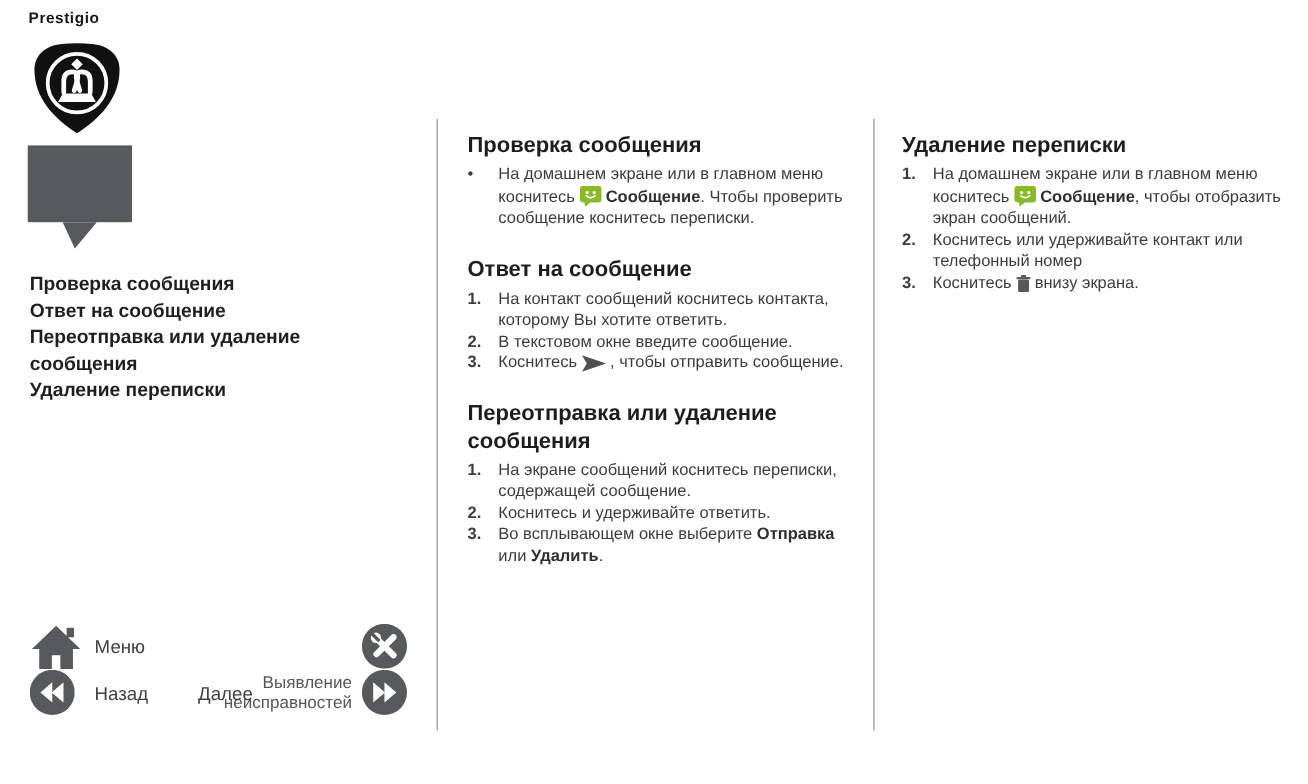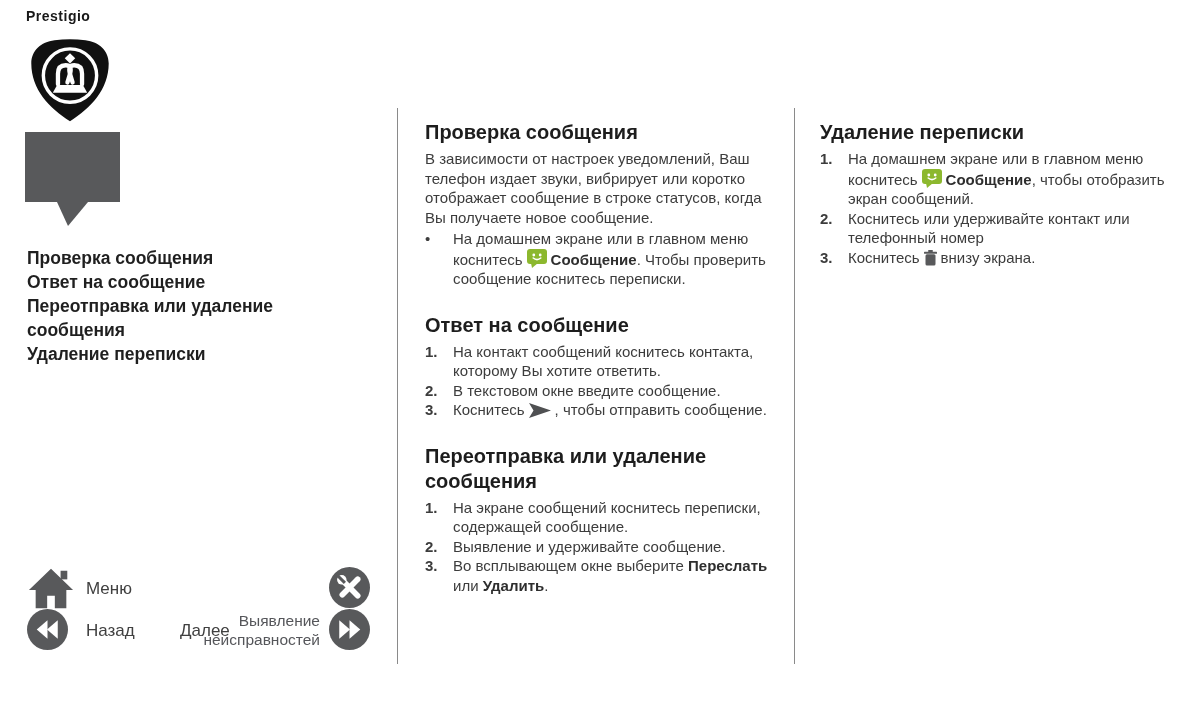--- a/index.html
+++ b/index.html
@@ -142,21 +142,20 @@
   </svg>
 </div>
 
 <div class="vdiv vdiv-1"></div>
 <div class="vdiv vdiv-2"></div>
 
 <div class="col col-mid">
 
   <div class="section">
     <div class="section-title">Проверка сообщения</div>
-    <p class="intro">В зависимости от настроек уведомлений, Ваш телефон издает звуки, вибрирует или коротко отображает сообщение в строке статусов, когда Вы получаете новое сообщение.</p>
     <div class="steps">
       <div class="step">
         <span class="step-marker">•</span>
         <span class="step-text"><span>На домашнем экране или в главном меню коснитесь</span><span class="inline-icon"><svg width="20" height="19" viewBox="0 0 20 19">
                 <rect x="0" y="0" width="20" height="15" rx="3" fill="#8cb82e"></rect>
                 <polygon points="4,14 11,14 5,19" fill="#8cb82e"></polygon>
                 <circle cx="6.8" cy="6" r="1.4" fill="#fff"></circle>
                 <circle cx="13.2" cy="6" r="1.4" fill="#fff"></circle>
                 <path d="M6.2 9 Q10 12.2 13.8 9" fill="none" stroke="#fff" stroke-width="1.6" stroke-linecap="round"></path>
               </svg></span><b>Сообщение</b><span>. Чтобы проверить сообщение коснитесь переписки.</span></span>
@@ -186,25 +185,25 @@
 
   <div class="section">
     <div class="section-title">Переотправка или удаление сообщения</div>
     <div class="steps">
       <div class="step">
         <span class="step-num">1.</span>
         <span class="step-text">На экране сообщений коснитесь переписки, содержащей сообщение.</span>
       </div>
       <div class="step">
         <span class="step-num">2.</span>
-        <span class="step-text">Выявление и удерживайте сообщение.</span>
+        <span class="step-text">Коснитесь и удерживайте ответить.</span>
       </div>
       <div class="step">
         <span class="step-num">3.</span>
-        <span class="step-text"><span>Во всплывающем окне выберите </span><b>Переслать</b><span> или </span><b>Удалить</b><span>.</span></span>
+        <span class="step-text"><span>Во всплывающем окне выберите </span><b>Отправка</b><span> или </span><b>Удалить</b><span>.</span></span>
       </div>
     </div>
   </div>
 
 </div>
 
 <div class="col col-right">
 
   <div class="section">
     <div class="section-title">Удаление переписки</div>

